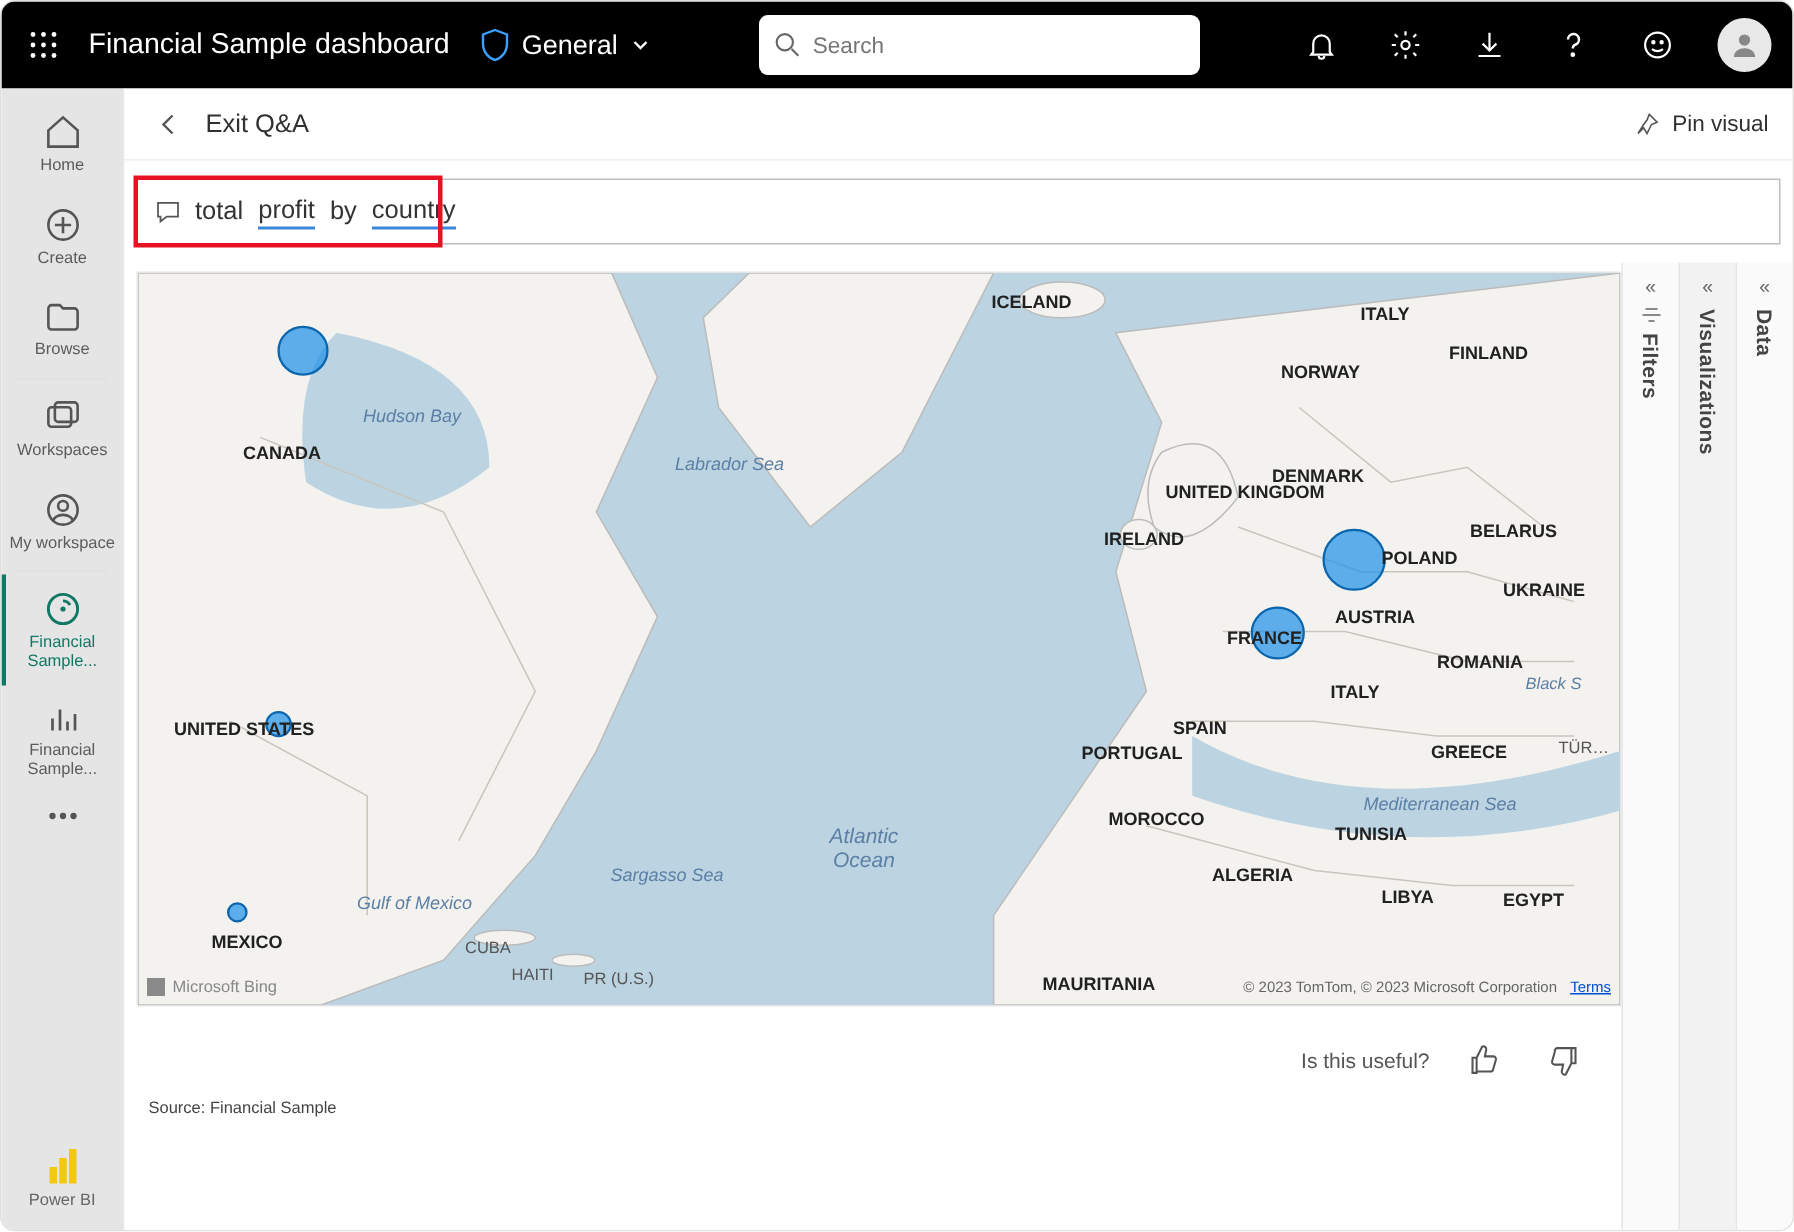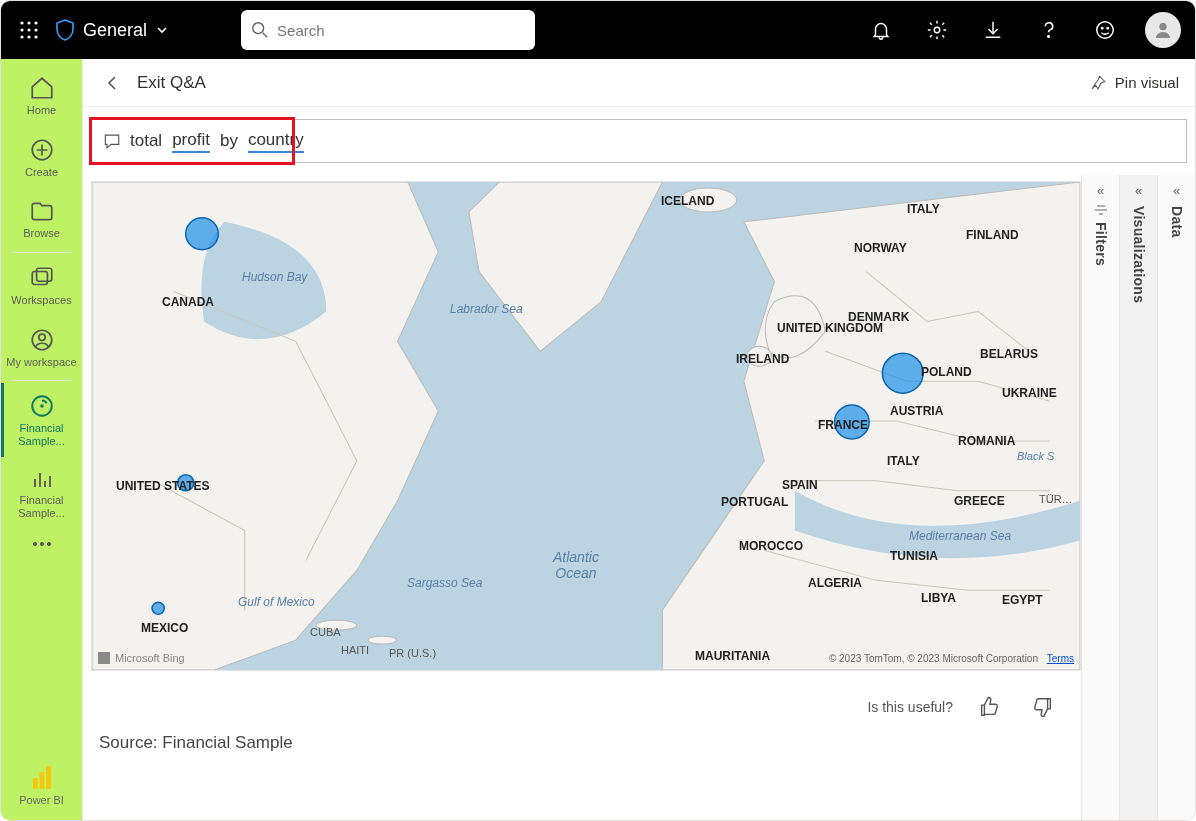--- a/index.html
+++ b/index.html
@@ -20,21 +20,21 @@
   .top-spacer { flex: 1; }
   .top-ic { width: 44px; height: 44px; display: flex; align-items: center; justify-content: center; cursor: pointer; }
   .top-ic svg { stroke: #fff; fill: none; }
   .avatar-circ { width: 36px; height: 36px; border-radius: 50%; background: #e8e8e8; display: flex; align-items: center; justify-content: center; margin-left: 6px; cursor: pointer;}
   .avatar-circ svg { stroke: #888; fill: #888; }
 
   
   .body-row { flex: 1; display: flex; min-height: 0; }
 
   
-  .leftnav { width: 82px; background: #bef264; border-right: 1px solid #eaeaea; display: flex; flex-direction: column; align-items: stretch; padding-top: 6px; }
+  .leftnav { width: 82px; background: #e5e5e5; border-right: 1px solid #eaeaea; display: flex; flex-direction: column; align-items: stretch; padding-top: 6px; }
   .nav-item { display: flex; flex-direction: column; align-items: center; justify-content: center; padding: 10px 4px 10px 4px; font-size: 11px; color: #5c5c5c; cursor: pointer; text-align: center; line-height: 1.15; gap: 3px; }
   .nav-item svg { stroke: #555; fill: none; }
   .nav-item .lbl { max-width: 72px; overflow: hidden; text-overflow: ellipsis; }
   .nav-item.active { border-left: 3px solid #117865; color: #117865; padding-left: 1px;}
   .nav-item.active svg { stroke: #117865; }
   .nav-sep { height: 1px; background: #e0e0e0; margin: 2px 10px; }
   .nav-spacer { flex: 1; }
   .pbi-brand { display: flex; flex-direction: column; align-items: center; padding: 10px 0 14px 0; font-size: 11px; color: #666; gap: 4px; cursor: pointer;}
 
   
@@ -60,21 +60,21 @@
   .map-label { position: absolute; font-size: 12px; font-weight: 700; color: #212121; white-space: nowrap; }
   .map-label.small { font-weight: 400; font-size: 11px; color: #555; }
   .map-label.sea { font-style: italic; color: #5b7fa5; font-weight: 400; font-size: 12px;}
   .map-label.sea.big { font-size: 14px; text-align: center;}
   .map-attr { position: absolute; left: 6px; bottom: 6px; display: flex; align-items: center; gap: 5px; font-size: 11px; color: #888; }
   .map-attr2 { position: absolute; right: 6px; bottom: 6px; font-size: 10px; color: #666; }
   .map-attr2 a { color: #004fd0; text-decoration: underline; margin-left: 6px; }
 
   .useful-row { display: flex; align-items: center; gap: 18px; padding: 18px 20px 6px 20px; justify-content: flex-end; font-size: 14px; color:#555;}
   .thumb-btn { width: 36px; height: 36px; display: flex; align-items: center; justify-content: center; cursor: pointer;}
-  .source-row { padding: 2px 8px 8px 8px; font-size: 17px; color: #444;}
+  .source-row { padding: 2px 8px 8px 8px; font-size: 11px; color: #444;}
 
   
   .pane { width: 38px; border-left: 1px solid #e6e6e6; display: flex; flex-direction: column; align-items: center; padding-top: 8px; gap: 8px; cursor: pointer; background:#fafafa;}
   .pane.alt { background:#f2f2f2; }
   .pane .chev { font-size: 13px; color: #666; }
   .pane .vlabel { writing-mode: vertical-rl; font-size: 14px; color: #444; font-weight: 600; letter-spacing: 0.3px;}
   .pane.icon-only { gap: 4px; }
 </style>
 </head>
 <body>
@@ -90,20 +90,21 @@
             <circle cx="17" cy="3" r="1.6"></circle>
             <circle cx="3" cy="10" r="1.6"></circle>
             <circle cx="10" cy="10" r="1.6"></circle>
             <circle cx="17" cy="10" r="1.6"></circle>
             <circle cx="3" cy="17" r="1.6"></circle>
             <circle cx="10" cy="17" r="1.6"></circle>
             <circle cx="17" cy="17" r="1.6"></circle>
           </g>
         </svg>
     </div>
+    <div class="title-txt">Financial Sample  dashboard</div>
     <div class="shield-wrap">
       <svg width="20" height="22" viewBox="0 0 20 22">
           <path d="M10 1 L18 4 V10 C18 16 14 20 10 21 C6 20 2 16 2 10 V4 Z" fill="none" stroke="#3aa0ff" stroke-width="1.6"></path>
         </svg>
       <span class="general-txt">General</span>
       <span class="chev-down-ic">
           <svg width="14" height="14" viewBox="0 0 14 14">
             <path d="M3 5 L7 9 L11 5" stroke="#fff" stroke-width="1.6" fill="none"></path>
           </svg>
         </span>

